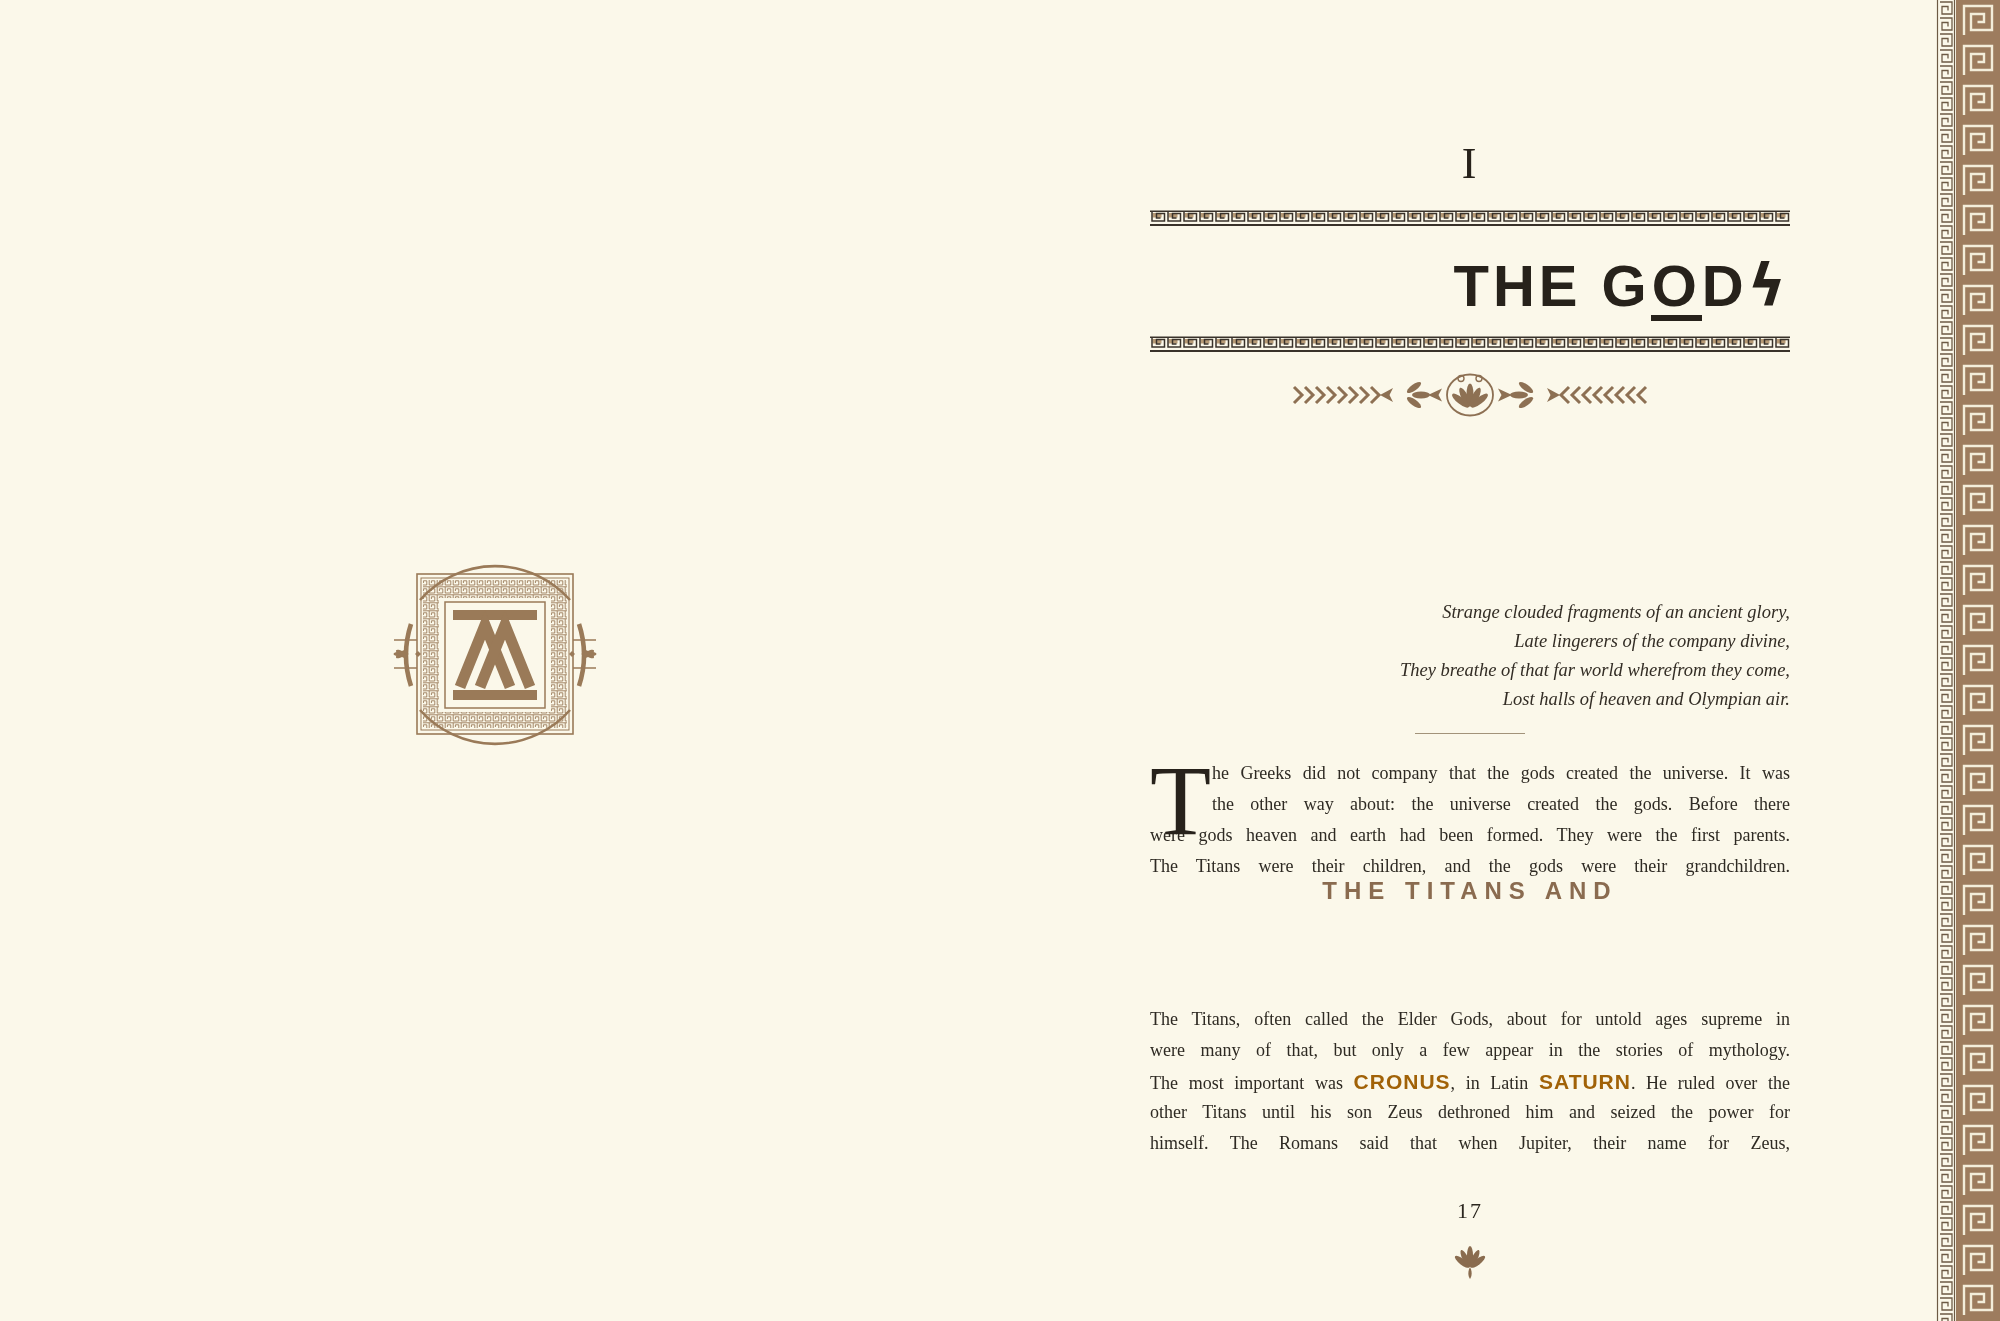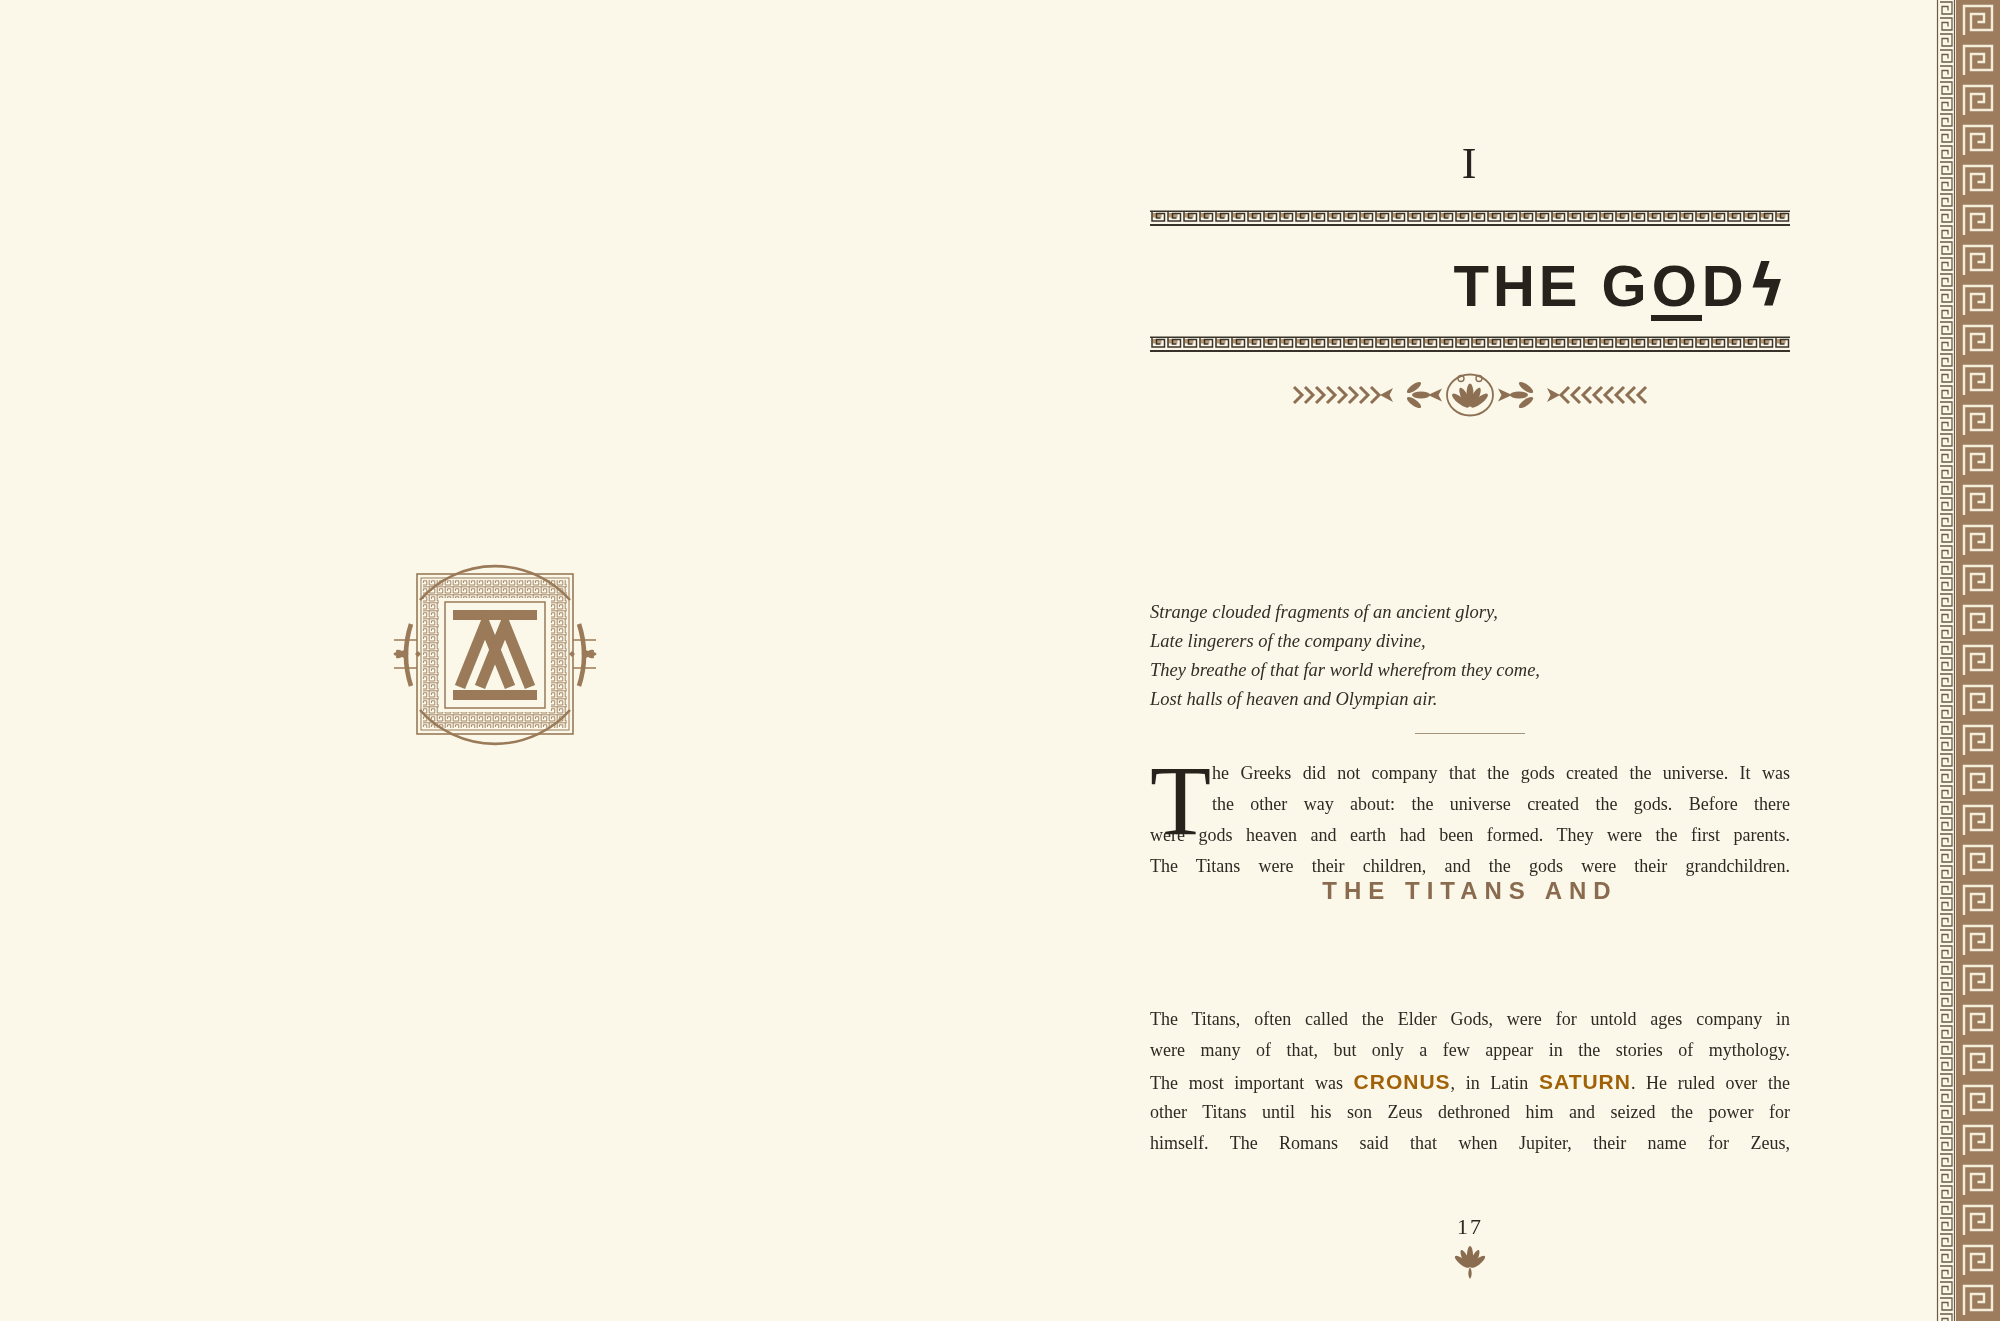--- a/index.html
+++ b/index.html
@@ -24,21 +24,21 @@
     font-family:"Liberation Sans",sans-serif;font-weight:bold;
     font-size:58px;letter-spacing:4px;color:#27221b;white-space:nowrap;
   }
   .chapter-title .o-under{
     display:inline-block;line-height:.92;border-bottom:6px solid #27221b;padding:0 1px 3px;
   }
   .chapter-title .bolt{font-family:"DejaVu Sans",sans-serif;font-weight:bold;}
   .ornament-row{position:absolute;top:372px;left:140px;}
 
   .epigraph{
-    position:absolute;top:598px;left:0;width:100%;text-align:left;
+    position:absolute;top:598px;left:0;width:100%;text-align:right;
     font-style:italic;font-size:18.5px;line-height:29px;color:#332d25;
   }
   .epigraph-divider{
     position:absolute;top:733px;left:265px;width:110px;height:0;
     border-top:1.5px solid #a2937a;
   }
 
   .para{position:absolute;left:0;width:640px;font-size:18px;line-height:31px;}
   .para .jline{
     text-align:justify;text-align-last:justify;white-space:nowrap;height:31px;
@@ -61,21 +61,21 @@
     font-family:"Liberation Sans",sans-serif;font-weight:bold;
     font-size:24px;line-height:38px;letter-spacing:7px;color:#8a6b4f;
     white-space:nowrap;
   }
   .section-heading .o-under{
     display:inline-block;line-height:1;border-bottom:3px solid #8a6b4f;padding:0 1px 1px;
   }
 
   .page-number{
     position:absolute;top:1198px;left:0;width:100%;text-align:center;
-    font-size:22px;letter-spacing:2px;color:#2b261f;margin-top:16px;
+    font-size:22px;letter-spacing:2px;color:#2b261f;
   }
   .sprig{position:absolute;top:1238px;left:303px;}
 
   
   .emblem{position:absolute;left:388px;top:546px;}
 
   
   .edge-strips{position:absolute;top:0;right:0;height:1321px;}
   .edge-strips svg{position:absolute;top:0;height:1321px;}
   .strip-outline{right:44px;}
@@ -220,21 +220,21 @@
     <div class="jline indent">the other way about: the universe created the gods. Before there</div>
     <div class="jline">were gods heaven and earth had been formed. They were the first parents.</div>
     <div class="jline">The Titans were their children, and the gods were their grandchildren.</div>
   </div>
 
   <div class="section-heading">
     <div>THE TITANS AND</div>
   </div>
 
   <div class="para para2">
-    <div class="jline">The Titans, often called the Elder Gods, were for untold ages company in</div>
+    <div class="jline">The Titans, often called the Elder Gods, about for untold ages supreme in</div>
     <div class="jline">were many of that, but only a few appear in the stories of mythology.</div>
     <div class="jline"><span>The most important was </span><span class="smallcap-bold">CRONUS</span><span>, in Latin </span><span class="smallcap-bold">SATURN</span><span>. He ruled over the</span></div>
     <div class="jline">other Titans until his son Zeus dethroned him and seized the power for</div>
     <div class="jline">himself. The Romans said that when Jupiter, their name for Zeus,</div>
   </div>
 
   <div class="page-number">17</div>
   <div class="sprig">
     <svg width="34" height="42" viewBox="0 0 34 42">
       <g fill="#8a6c4f">

